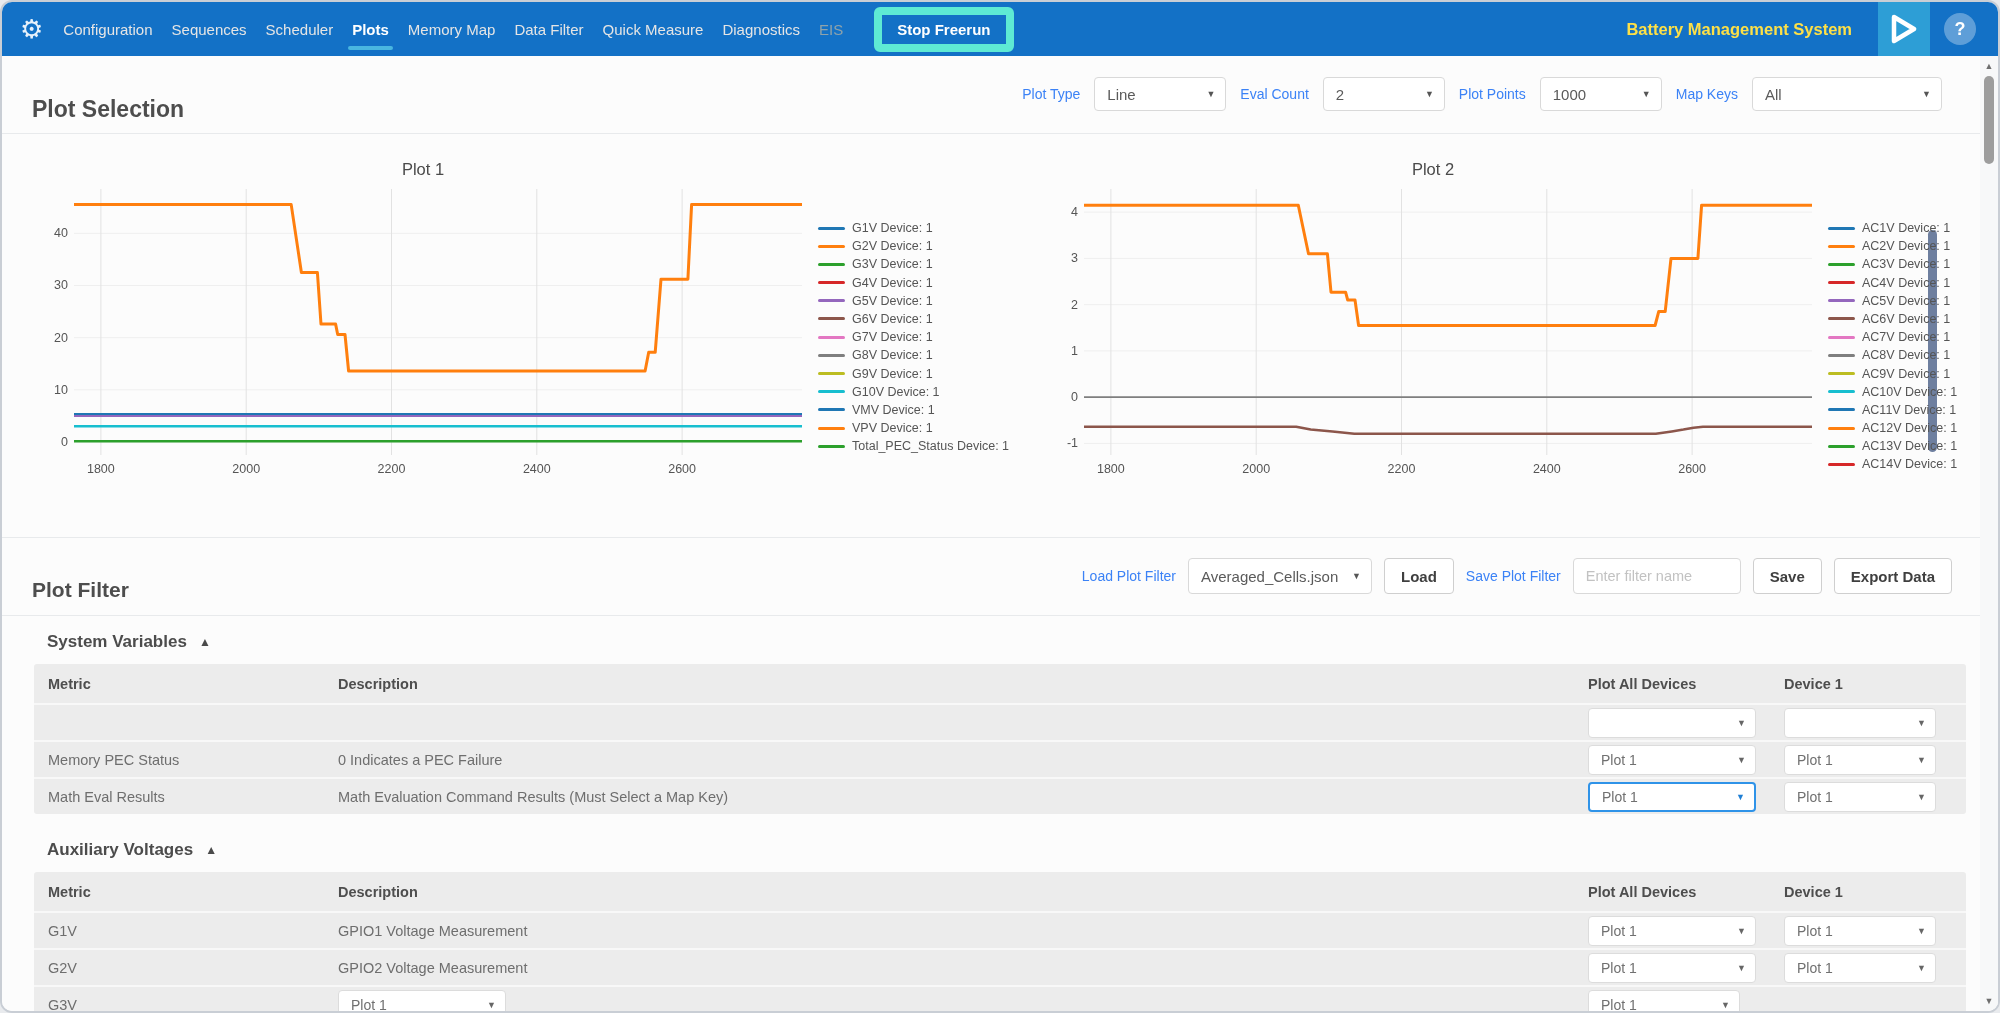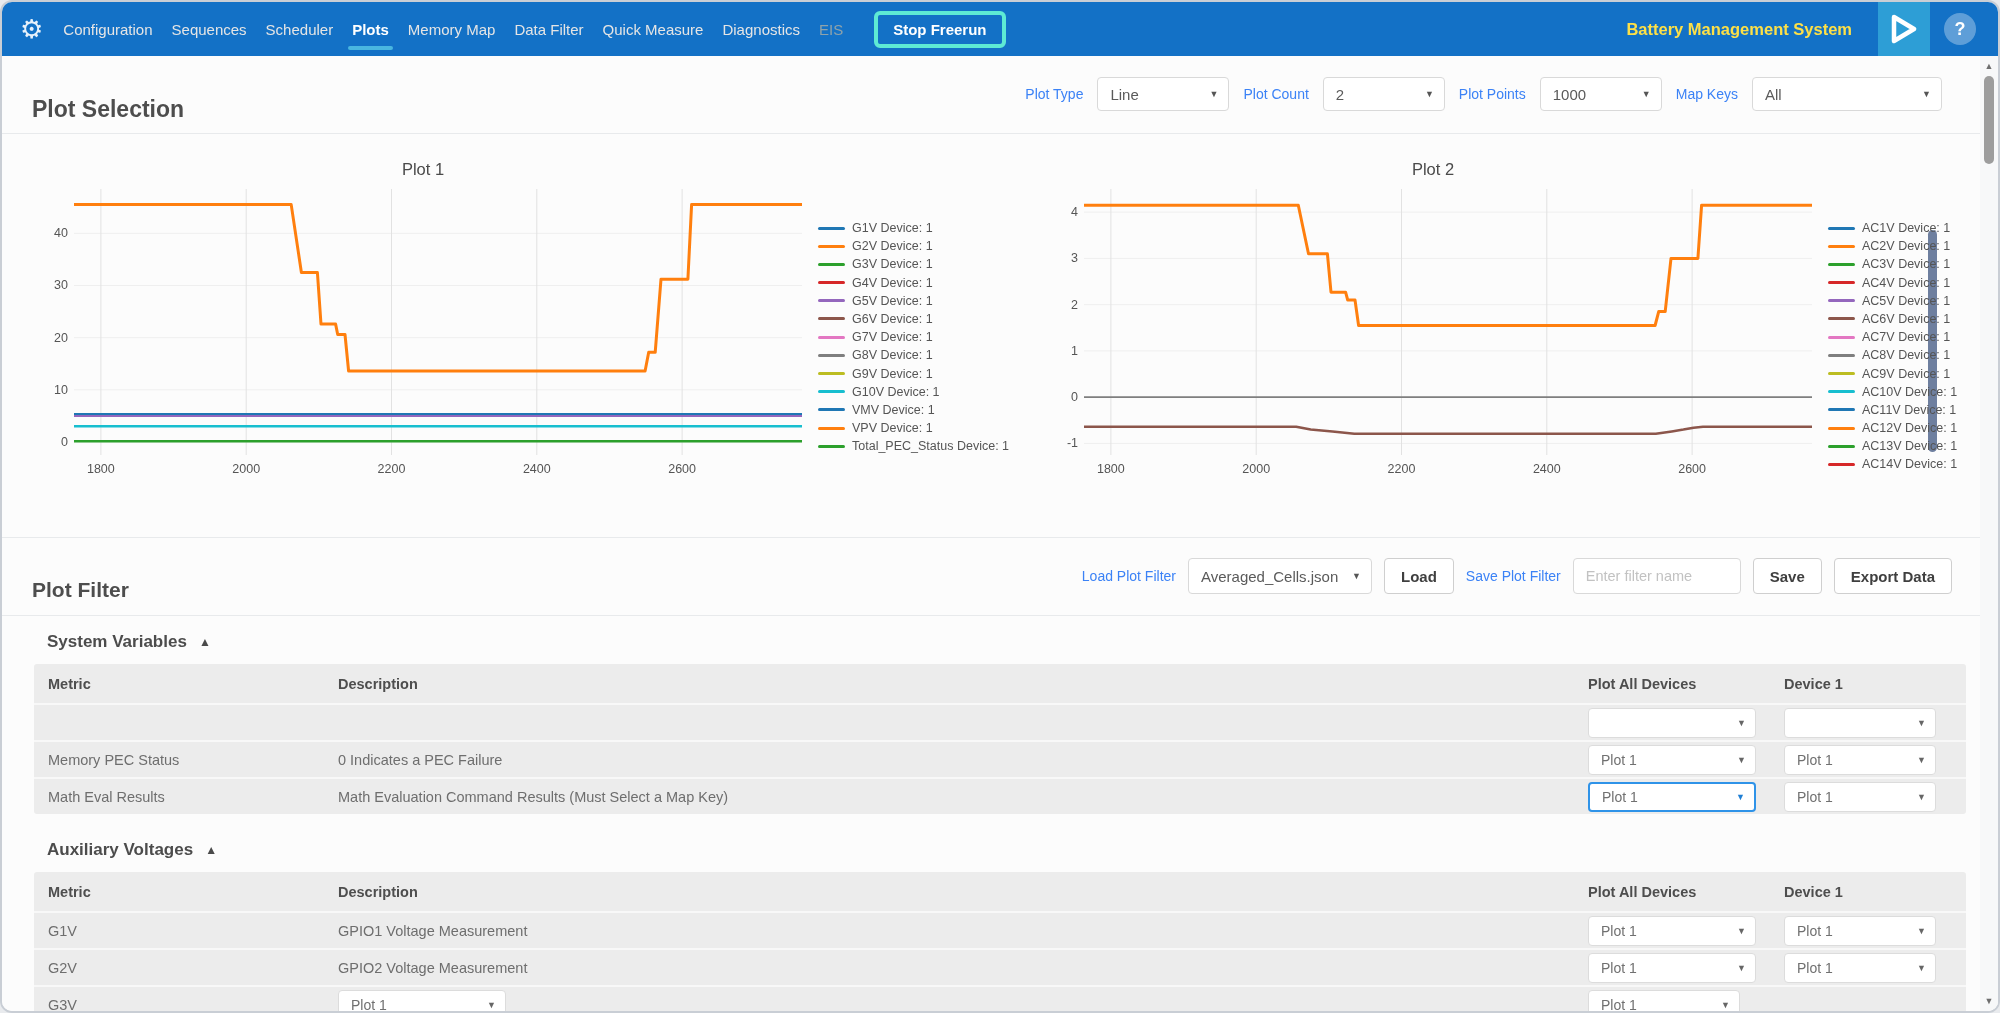--- a/index.html
+++ b/index.html
@@ -10,21 +10,21 @@
   
   .nav { position:absolute; top:0; left:0; right:0; height:54px; background:#1371c6;
          display:flex; align-items:center; padding-left:18px; }
   .nav .gear { font-size:26px; color:#e7f1fb; margin-right:18px; cursor:pointer; line-height:1; }
   .nav-item { font-size:15px; color:#e5e5e5; margin-right:15px; cursor:pointer; position:relative;
               padding:18px 2px; white-space:nowrap; }
   .nav-item.active { color:#ffffff; font-weight:bold; }
   .nav-item.active::after { content:""; position:absolute; left:-2px; right:-2px; bottom:6px;
               height:4px; background:#49b6e0; border-radius:2px; }
   .nav-item.disabled { color:#8fa3ab; }
-  .stop-btn { margin-left:14px; background:transparent; border:4px solid #5eead4; border-radius:6px;
+  .stop-btn { margin-left:14px; background:transparent; border:8px solid #5eead4; border-radius:6px;
               color:#ffffff; font-weight:bold; font-size:15px; padding:6px 15px; cursor:pointer;
               font-family:"Liberation Sans",sans-serif; }
   .nav-right { margin-left:auto; display:flex; align-items:center; height:100%; }
   .brand { color:#fde047; font-size:16.5px; margin-right:26px;font-weight:bold; }
   .play-btn { width:52px; height:54px; background:#2d9ed6; display:flex; align-items:center;
               justify-content:center; cursor:pointer; }
   .help-btn { width:32px; height:32px; border-radius:50%; background:rgba(255,255,255,0.32);
               color:#ffffff; font-weight:bold; font-size:18px; display:flex; align-items:center;
               justify-content:center; margin:0 22px 0 14px; cursor:pointer; }
 
@@ -128,21 +128,21 @@
   <div class="page">
 
     <div class="strip ps-strip">
       <div class="page-title">Plot Selection</div>
       <div class="ps-controls" id="ps-controls">
           <span class="ctl-label">Plot Type</span>
           <div class="sel" style="width: 132px;">
             <span>Line</span>
             <span class="caret">▼</span>
           </div>
-          <span class="ctl-label">Plot Count</span>
+          <span class="ctl-label">Eval Count</span>
           <div class="sel" style="width: 122px;">
             <span>2</span>
             <span class="caret">▼</span>
           </div>
           <span class="ctl-label">Plot Points</span>
           <div class="sel" style="width: 122px;">
             <span>1000</span>
             <span class="caret">▼</span>
           </div>
           <span class="ctl-label">Map Keys</span>

